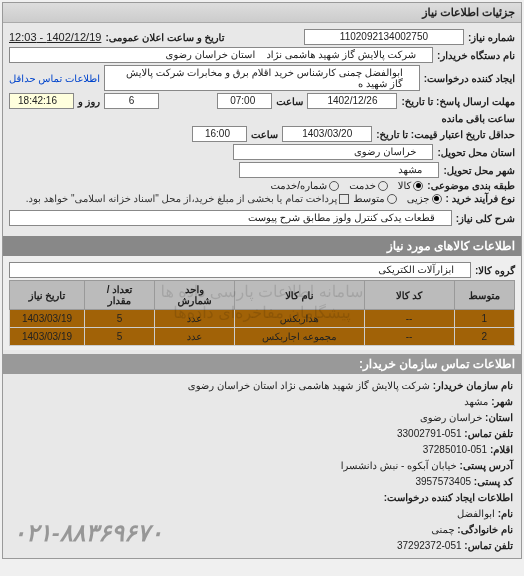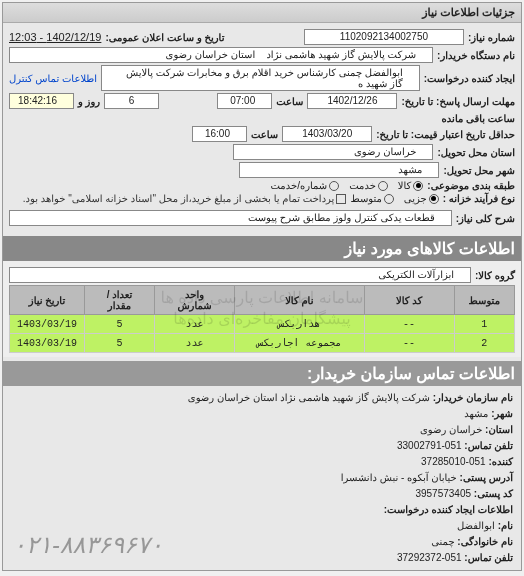--- a/index.html
+++ b/index.html
@@ -83,42 +83,41 @@
   .checkbox {
     width: 10px; height: 10px;
     border: 1px solid #555;
     display: inline-block;
   }
   .section-title {
     background: #888;
     color: #fff;
     padding: 3px 6px;
     font-weight: bold;
-    font-size: 16px;
+    font-size: 12px;
     margin-top: 4px;
   }
   table.data {
     width: 100%;
     border-collapse: collapse;
     font-size: 10px;
     margin-top: 2px;
   }
   table.data th {
     background: #bbb;
     border: 1px solid #999;
     padding: 3px 14px;
     text-align: center;
     font-weight: bold;
   }
   table.data td {
-    background: #bef264;
+    background: #a16207;
     border: 1px solid #ccc;
     padding: 3px 2px;
     text-align: center;
-    font-family: Liberation Mono, monospace;
   }
   .watermark-area {
     position: relative;
     padding: 4px 6px;
     background: #eee;
   }
   .watermark {
     position: absolute;
     top: 50%; left: 50%;
     transform: translate(-50%, -50%);
@@ -163,21 +162,21 @@
       <span class="field field-wide">
         <span>شرکت پالایش گاز شهید هاشمی نژاد</span>
         &nbsp;&nbsp;
         <span>استان خراسان رضوی</span>
       </span>
     </div>
 
     <div class="row">
       <span class="label">ایجاد کننده درخواست:</span>
       <span class="field field-wide">ابوالفضل چمنی کارشناس خرید اقلام برق و مخابرات شرکت پالایش گاز شهید ه</span>
-      <span class="link">اطلاعات تماس کنترل</span>
+      <span class="link">اطلاعات تماس حداقل</span>
     </div>
 
     <div class="row">
       <span class="label">مهلت ارسال پاسخ: تا تاریخ:</span>
       <span class="field field-med">1402/12/26</span>
       <span class="label">ساعت</span>
       <span class="field field-sm">07:00</span>
       <span class="spacer"></span>
       <span class="field field-sm">6</span>
       <span class="label">روز و</span>
@@ -214,21 +213,21 @@
           <span>خدمت</span>
         </span>
         <span class="radio-item">
           <span class="radio"></span>
           <span>شماره/خدمت</span>
         </span>
       </span>
     </div>
 
     <div class="row">
-      <span class="label">نوع فرآیند خزانه :</span>
+      <span class="label">نوع فرآیند خرید :</span>
       <span class="radio-group">
         <span class="radio-item">
           <span class="radio checked"></span>
           <span>جزیی</span>
         </span>
         <span class="radio-item">
           <span class="radio"></span>
           <span>متوسط</span>
         </span>
       </span>
@@ -302,21 +301,21 @@
     </div>
     <div class="contact-row">
       <b>استان:</b>
       <span>خراسان رضوی</span>
     </div>
     <div class="contact-row">
       <b>تلفن تماس:</b>
       <span>051-33002791</span>
     </div>
     <div class="contact-row">
-      <b>کننده:</b>
+      <b>اقلام:</b>
       <span>051-37285010</span>
     </div>
     <div class="contact-row">
       <b>آدرس پستی:</b>
       <span>خیابان آبکوه - نبش دانشسرا</span>
     </div>
     <div class="contact-row">
       <b>کد پستی:</b>
       <span>3957573405</span>
     </div>
@@ -329,16 +328,16 @@
     </div>
     <div class="contact-row">
       <b>نام خانوادگی:</b>
       <span>چمنی</span>
     </div>
     <div class="contact-row">
       <b>تلفن تماس:</b>
       <span>051-37292372</span>
     </div>
 
-    <div style="position:absolute;left:10px;bottom:6px;font-size:24px;font-weight:normal;color:rgba(0,0,0,0.35);font-style:italic">۰۲۱-۸۸۳۶۹۶۷۰</div>
+    <div style="position:absolute;left:10px;bottom:6px;font-size:24px;font-weight:bold;color:rgba(0,0,0,0.35);font-style:italic">۰۲۱-۸۸۳۶۹۶۷۰</div>
   </div>
 
 </div>
 
 </body></html>

